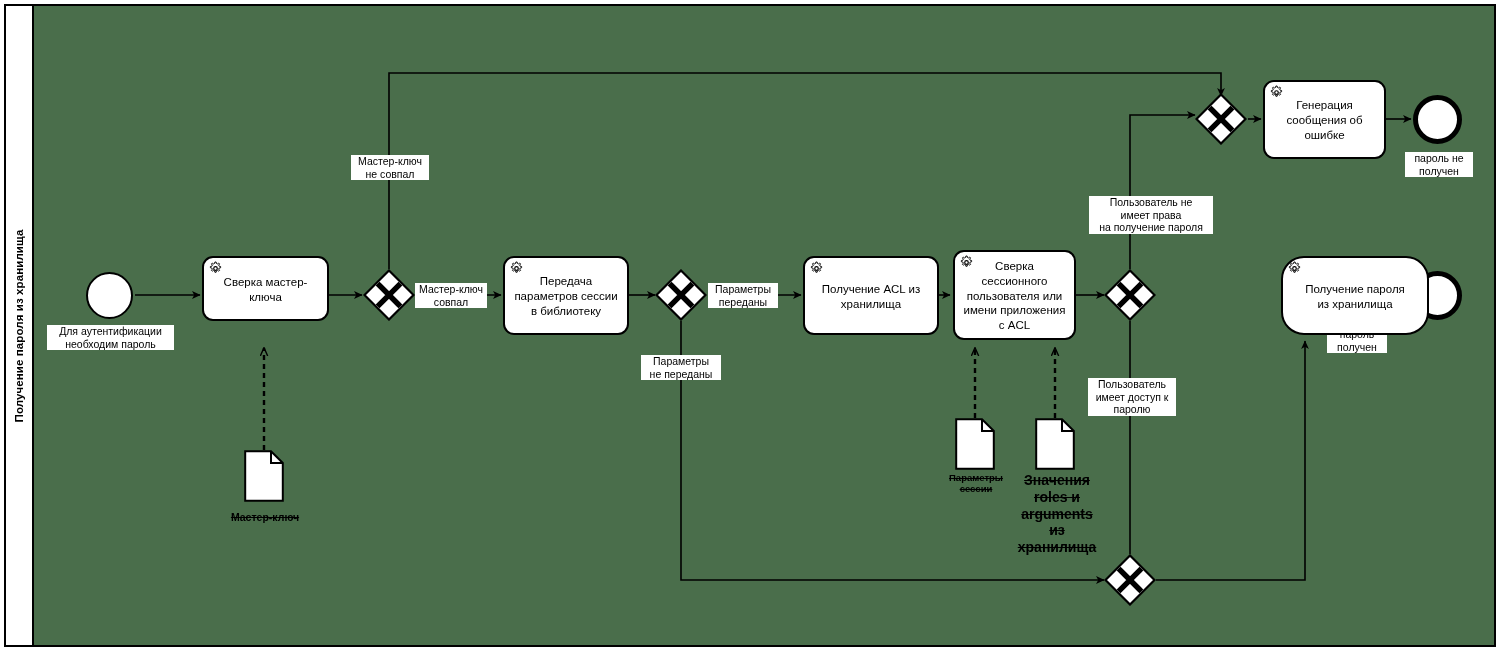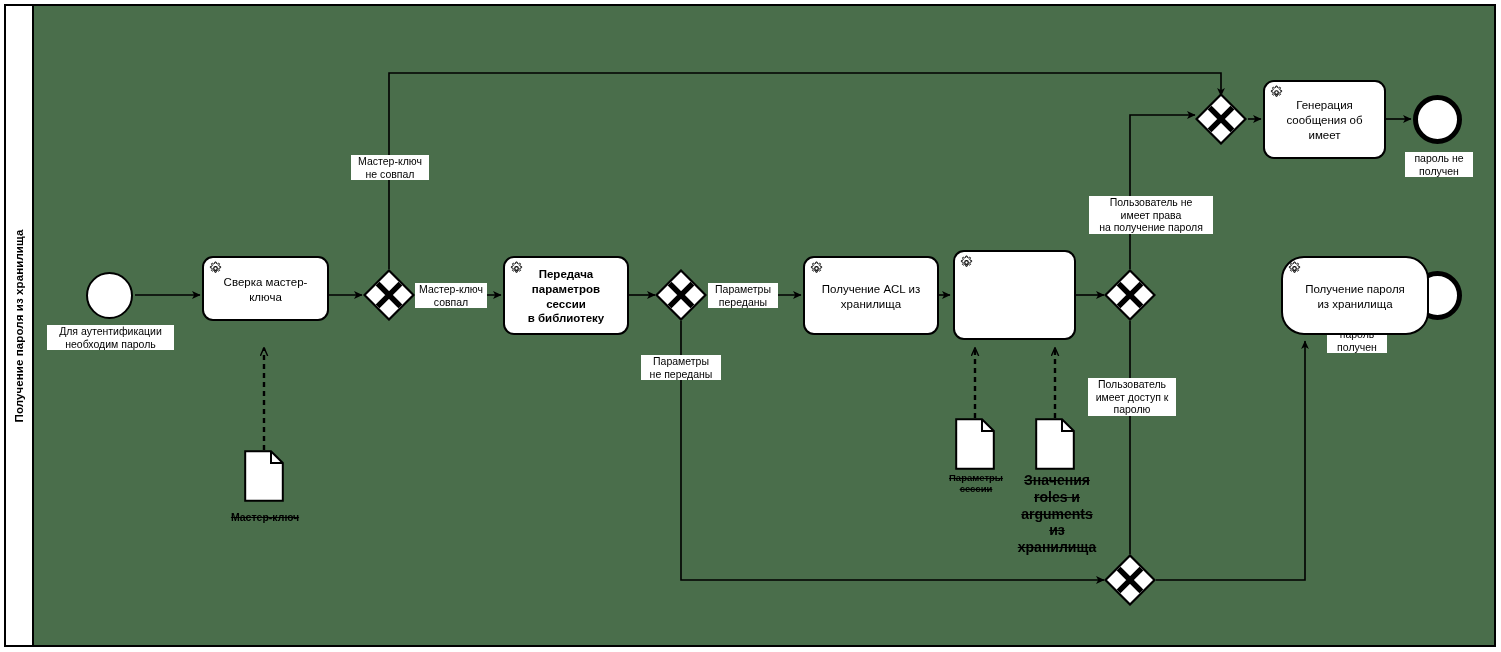--- a/index.html
+++ b/index.html
@@ -192,21 +192,21 @@
 
   <div class="task" style="left:202px; top:256px; width:127px; height:65px;">
     <svg class="gear" viewBox="0 0 24 24">
       <path d="M12 8.2a3.8 3.8 0 1 0 0 7.6 3.8 3.8 0 0 0 0-7.6zm0 1.9a1.9 1.9 0 1 1 0 3.8 1.9 1.9 0 0 1 0-3.8z" fill="#000"></path>
       <path d="M11 1.6h2l.4 2.3 1.8.8 1.9-1.4 1.4 1.4-1.4 1.9.8 1.8 2.3.4v2l-2.3.4-.8 1.8 1.4 1.9-1.4 1.4-1.9-1.4-1.8.8-.4 2.3h-2l-.4-2.3-1.8-.8-1.9 1.4-1.4-1.4 1.4-1.9-.8-1.8-2.3-.4v-2l2.3-.4.8-1.8-1.4-1.9 1.4-1.4 1.9 1.4 1.8-.8z" fill="none" stroke="#000" stroke-width="1.5"></path>
     </svg>
     <span style="white-space:pre-line;">Сверка мастер-
 ключа</span>
   </div>
 
-  <div class="task" style="left:503px; top:256px; width:126px; height:79px;font-weight:bold;">
+  <div class="task" style="left:503px; top:256px; width:126px; height:79px;">
     <svg class="gear" viewBox="0 0 24 24">
       <path d="M12 8.2a3.8 3.8 0 1 0 0 7.6 3.8 3.8 0 0 0 0-7.6zm0 1.9a1.9 1.9 0 1 1 0 3.8 1.9 1.9 0 0 1 0-3.8z" fill="#000"></path>
       <path d="M11 1.6h2l.4 2.3 1.8.8 1.9-1.4 1.4 1.4-1.4 1.9.8 1.8 2.3.4v2l-2.3.4-.8 1.8 1.4 1.9-1.4 1.4-1.9-1.4-1.8.8-.4 2.3h-2l-.4-2.3-1.8-.8-1.9 1.4-1.4-1.4 1.4-1.9-.8-1.8-2.3-.4v-2l2.3-.4.8-1.8-1.4-1.9 1.4-1.4 1.9 1.4 1.8-.8z" fill="none" stroke="#000" stroke-width="1.5"></path>
     </svg>
     <span style="white-space:pre-line;">Передача
 параметров сессии
 в библиотеку</span>
   </div>
 
   <div class="task" style="left:803px; top:256px; width:136px; height:79px;">
@@ -216,30 +216,34 @@
     </svg>
     <span style="white-space:pre-line;">Получение ACL из
 хранилища</span>
   </div>
 
   <div class="task" style="left:953px; top:250px; width:123px; height:90px;">
     <svg class="gear" viewBox="0 0 24 24">
       <path d="M12 8.2a3.8 3.8 0 1 0 0 7.6 3.8 3.8 0 0 0 0-7.6zm0 1.9a1.9 1.9 0 1 1 0 3.8 1.9 1.9 0 0 1 0-3.8z" fill="#000"></path>
       <path d="M11 1.6h2l.4 2.3 1.8.8 1.9-1.4 1.4 1.4-1.4 1.9.8 1.8 2.3.4v2l-2.3.4-.8 1.8 1.4 1.9-1.4 1.4-1.9-1.4-1.8.8-.4 2.3h-2l-.4-2.3-1.8-.8-1.9 1.4-1.4-1.4 1.4-1.9-.8-1.8-2.3-.4v-2l2.3-.4.8-1.8-1.4-1.9 1.4-1.4 1.9 1.4 1.8-.8z" fill="none" stroke="#000" stroke-width="1.5"></path>
     </svg>
+    <span style="white-space:pre-line;">Сверка сессионного
+пользователя или
+имени приложения
+с ACL</span>
   </div>
 
   <div class="task" style="left:1263px; top:80px; width:123px; height:79px;">
     <svg class="gear" viewBox="0 0 24 24">
       <path d="M12 8.2a3.8 3.8 0 1 0 0 7.6 3.8 3.8 0 0 0 0-7.6zm0 1.9a1.9 1.9 0 1 1 0 3.8 1.9 1.9 0 0 1 0-3.8z" fill="#000"></path>
       <path d="M11 1.6h2l.4 2.3 1.8.8 1.9-1.4 1.4 1.4-1.4 1.9.8 1.8 2.3.4v2l-2.3.4-.8 1.8 1.4 1.9-1.4 1.4-1.9-1.4-1.8.8-.4 2.3h-2l-.4-2.3-1.8-.8-1.9 1.4-1.4-1.4 1.4-1.9-.8-1.8-2.3-.4v-2l2.3-.4.8-1.8-1.4-1.9 1.4-1.4 1.9 1.4 1.8-.8z" fill="none" stroke="#000" stroke-width="1.5"></path>
     </svg>
     <span style="white-space:pre-line;">Генерация
 сообщения об
-имеет</span>
+ошибке</span>
   </div>
 
   <div class="task" style="left:1281px; top:256px; width:148px; height:79px;border-radius:23px;">
     <svg class="gear" viewBox="0 0 24 24">
       <path d="M12 8.2a3.8 3.8 0 1 0 0 7.6 3.8 3.8 0 0 0 0-7.6zm0 1.9a1.9 1.9 0 1 1 0 3.8 1.9 1.9 0 0 1 0-3.8z" fill="#000"></path>
       <path d="M11 1.6h2l.4 2.3 1.8.8 1.9-1.4 1.4 1.4-1.4 1.9.8 1.8 2.3.4v2l-2.3.4-.8 1.8 1.4 1.9-1.4 1.4-1.9-1.4-1.8.8-.4 2.3h-2l-.4-2.3-1.8-.8-1.9 1.4-1.4-1.4 1.4-1.9-.8-1.8-2.3-.4v-2l2.3-.4.8-1.8-1.4-1.9 1.4-1.4 1.9 1.4 1.8-.8z" fill="none" stroke="#000" stroke-width="1.5"></path>
     </svg>
     <span style="white-space:pre-line;">Получение пароля
 из хранилища</span>
   </div>

